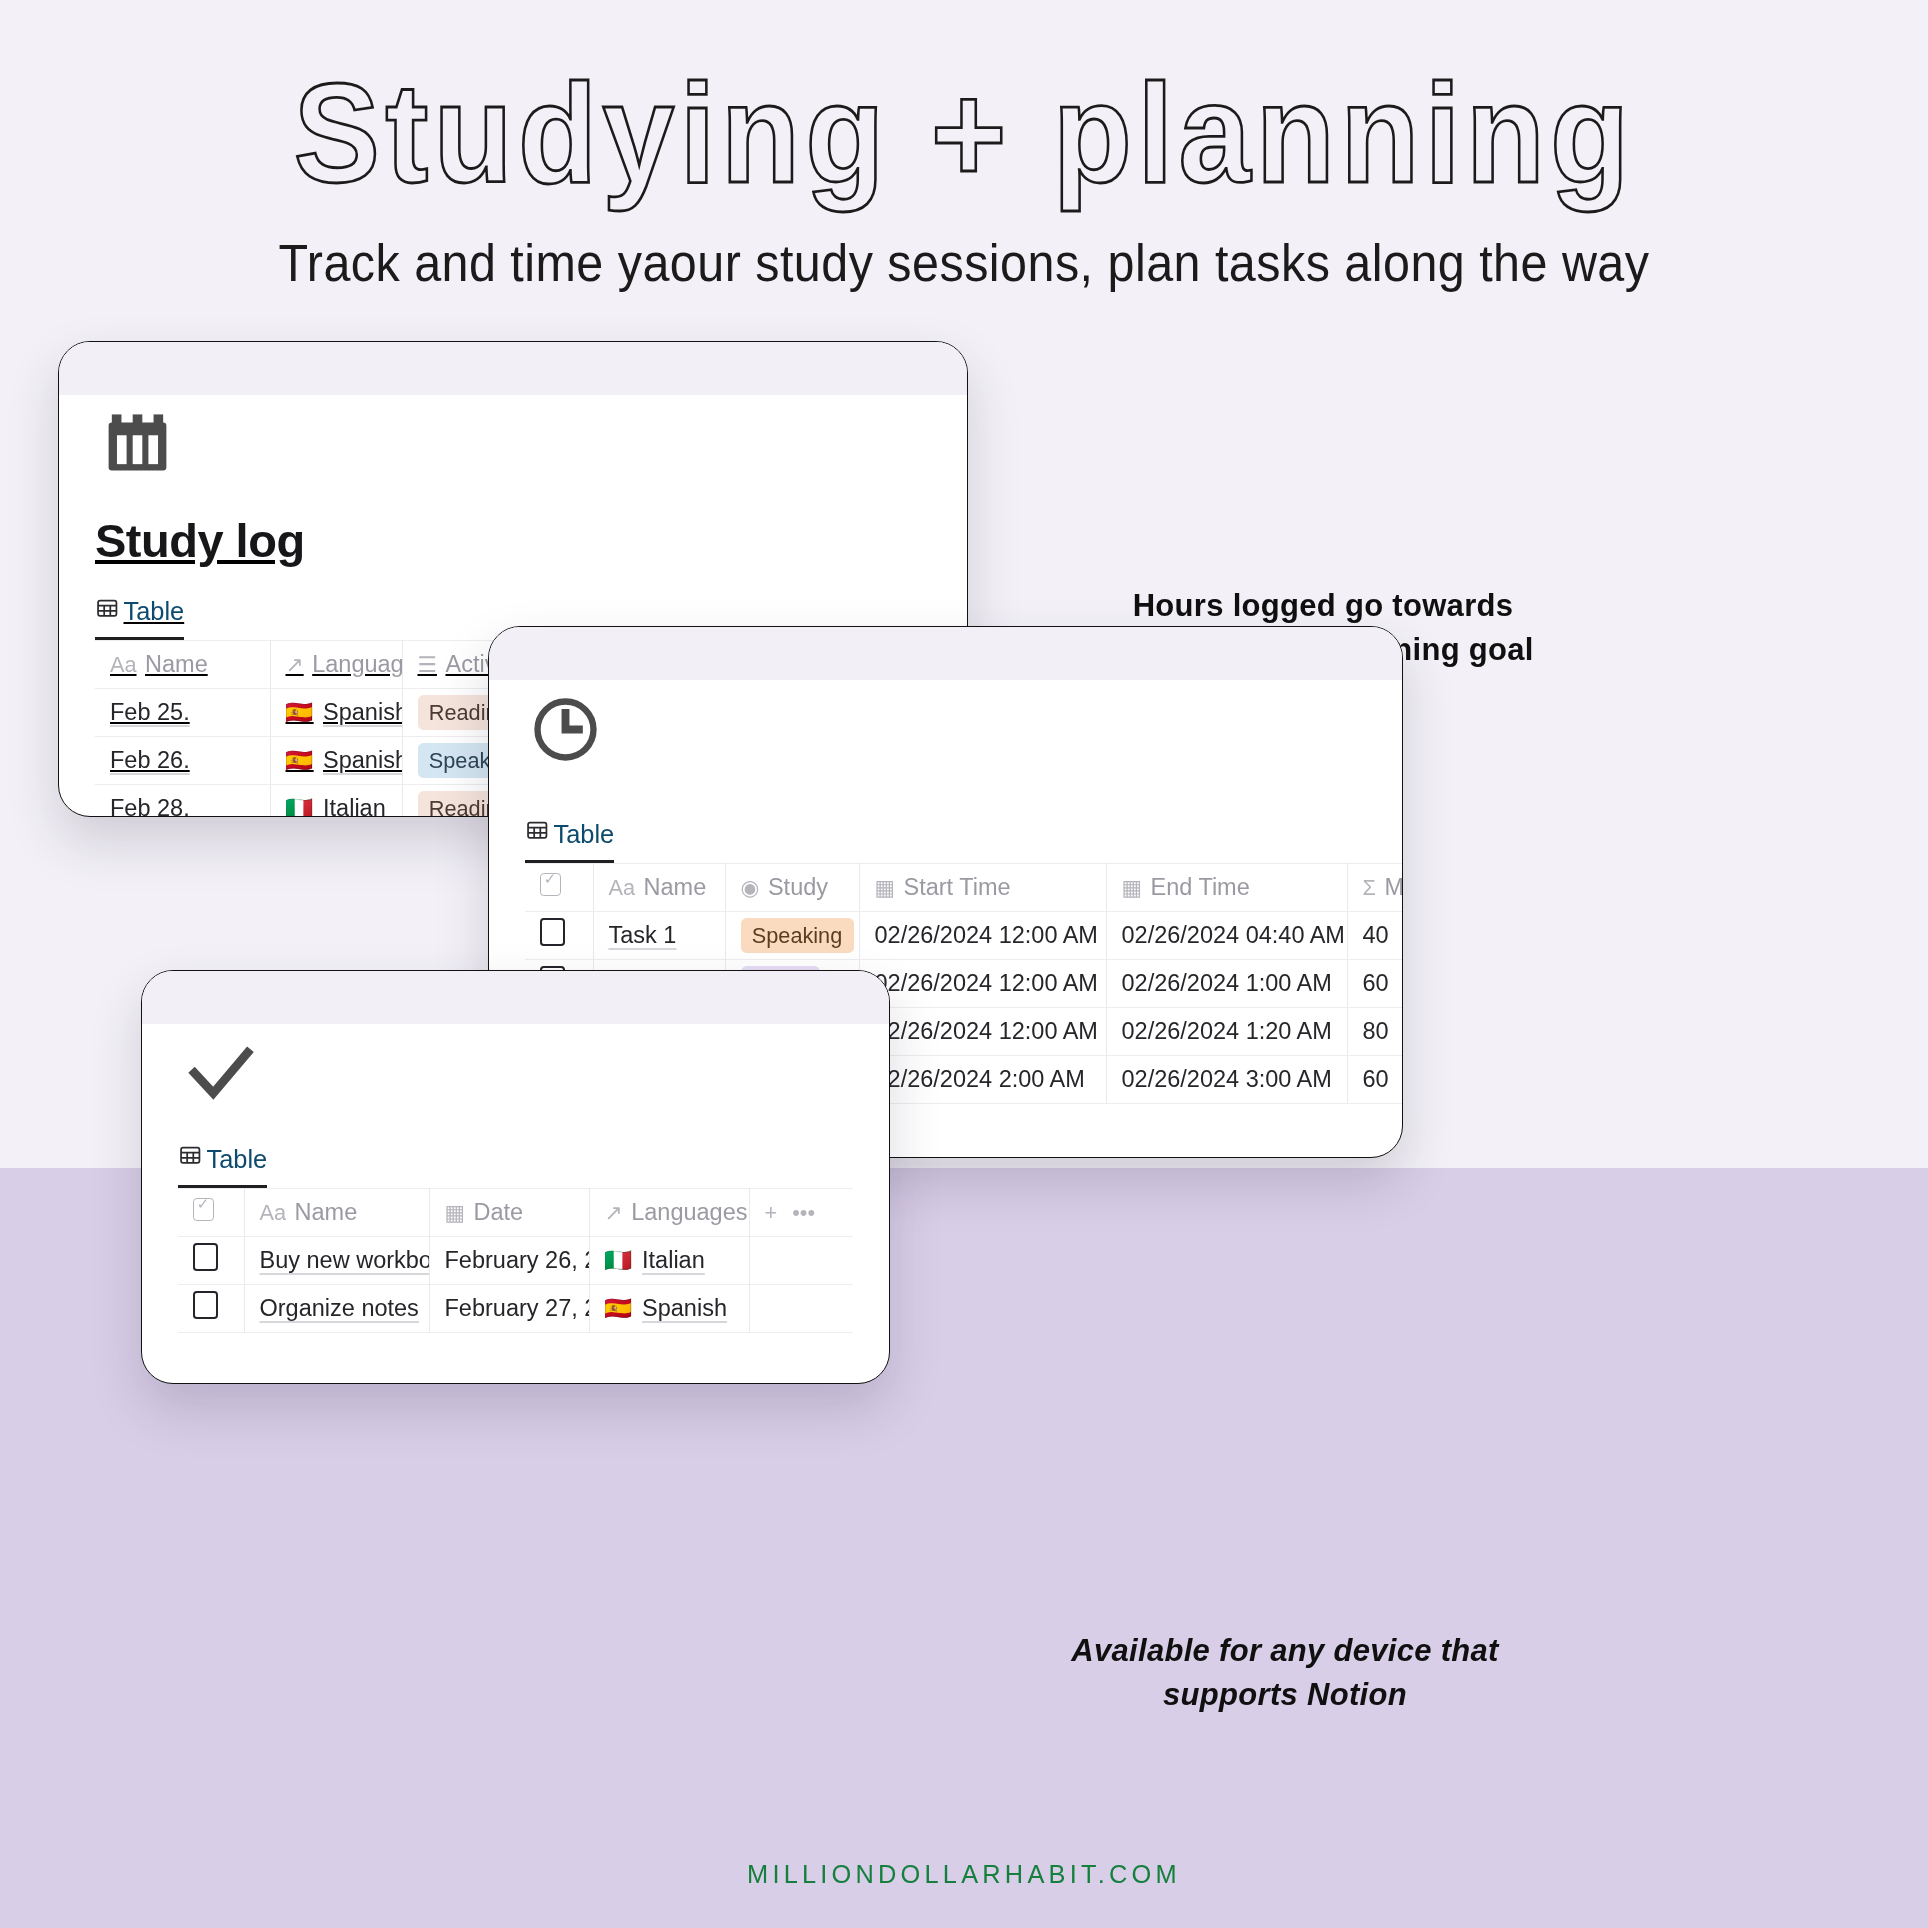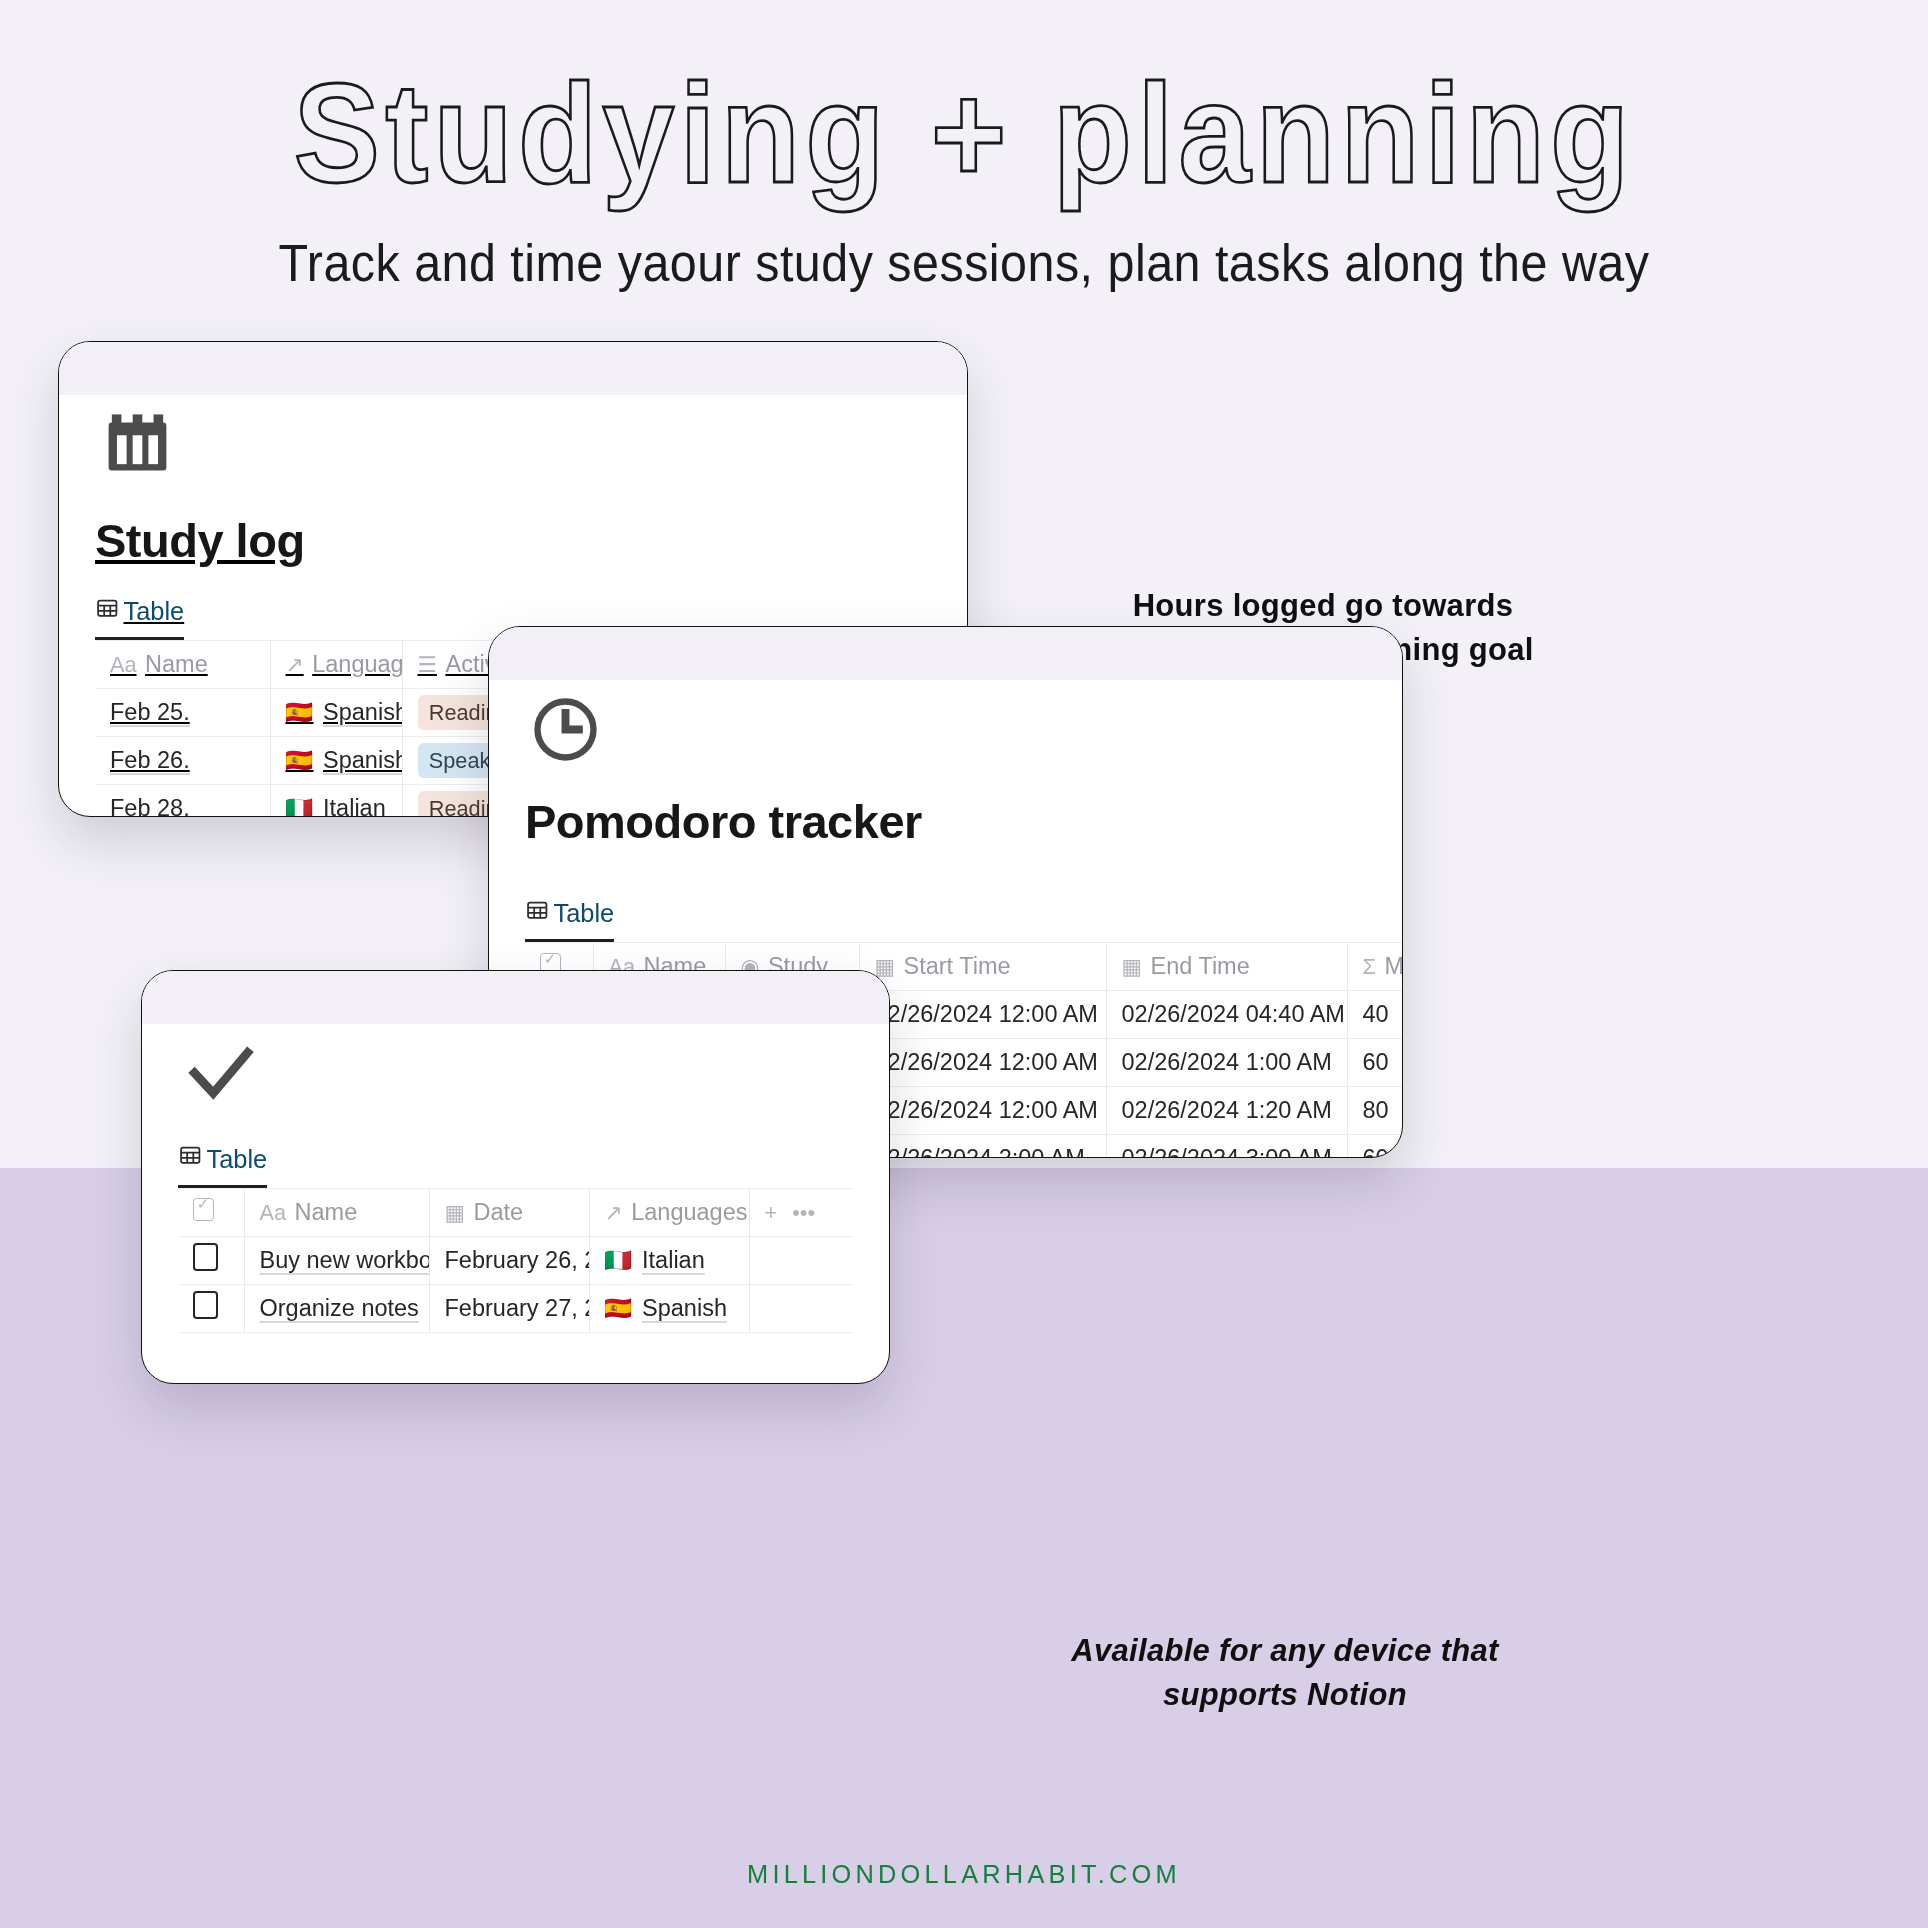--- a/index.html
+++ b/index.html
@@ -237,21 +237,20 @@
 
 <div class="card" id="card-pomodoro">
   <div class="card-topbar"></div>
   <div class="card-body">
     <div class="page-emoji">
       <svg width="73" height="73" viewBox="0 0 24 24" fill="none" stroke="#4c4c4c" stroke-width="2.1">
         <circle cx="12" cy="12" r="9.2"></circle>
           <path d="M12 6.6V12h4.4" stroke-width="2.6" stroke-linecap="square"></path>
       </svg>
     </div>
-    <div class="page-title">Pomodoro tracker</div>
 
     <div class="view-tabs" style="margin-top:49px">
       <div class="view-tab">
         <span>
           <svg width="24.5" height="24.5" viewBox="0 0 24 24" fill="none" stroke="#2c2c30" stroke-width="1.7">
             <rect x="3" y="4.5" width="18" height="15" rx="2"></rect>
               <path d="M3 9.5h18M3 14.5h18M9 9.5v10M15 9.5v10"></path>
           </svg>
         </span>
         <span>Table</span>

